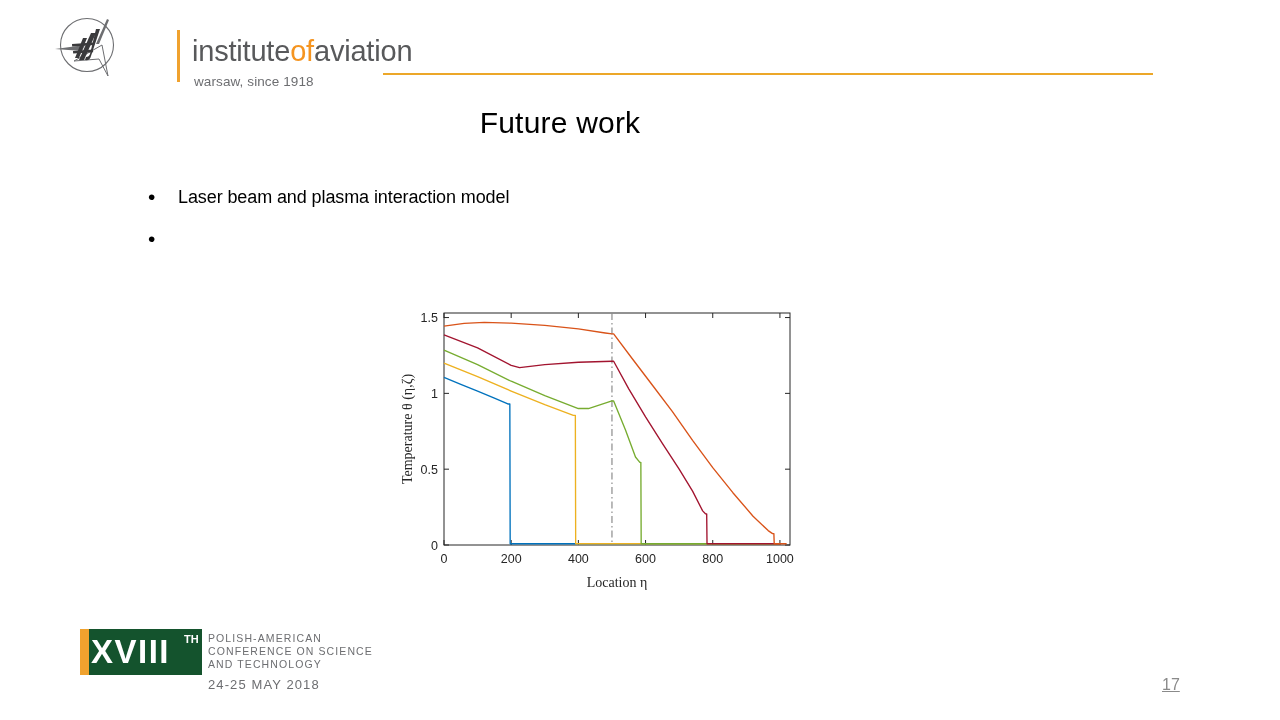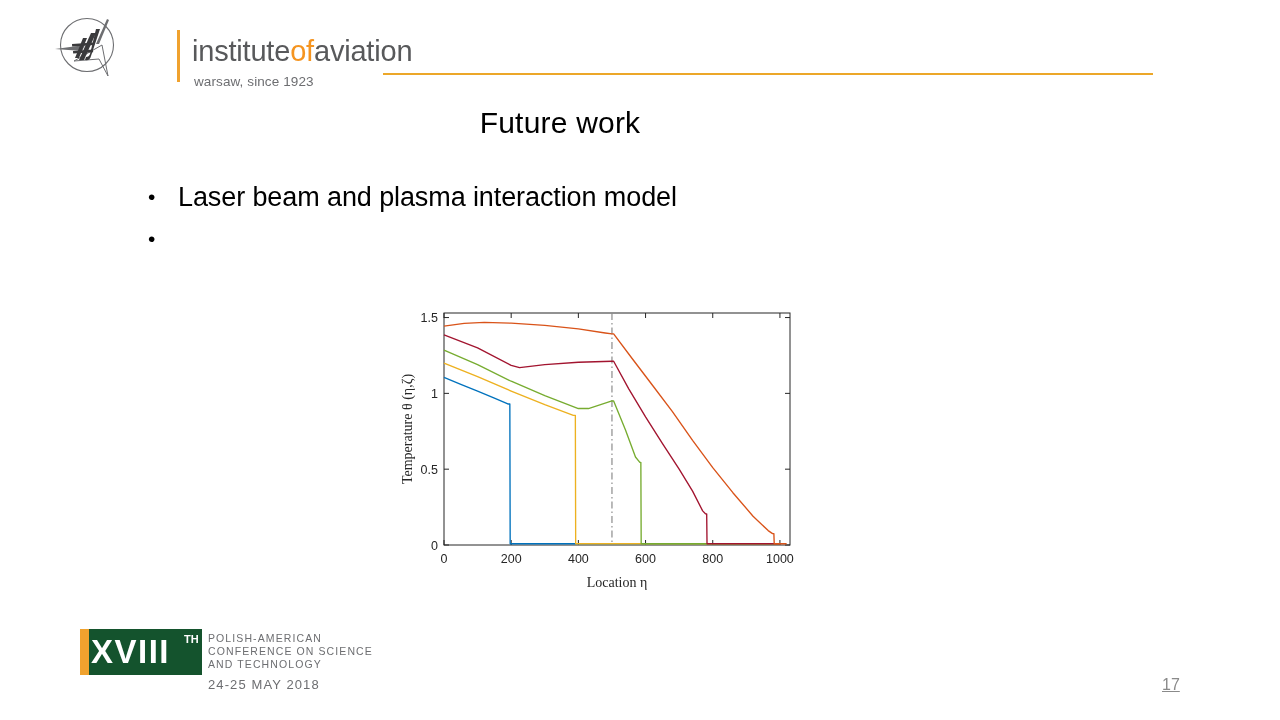--- a/index.html
+++ b/index.html
@@ -34,21 +34,21 @@
     font-weight:400;letter-spacing:0.2px;
   }
 
   
   #bullets{position:absolute;left:148px;top:182px;width:960px;}
   .bullet{display:flex;align-items:flex-start;margin-bottom:12px;}
   .bullet .dot{
     width:30px;flex:0 0 30px;font-size:21px;line-height:30px;
     color:#000;text-align:left;
   }
-  .bullet .txt{font-size:27px;line-height:30px;color:#000;letter-spacing:-0.1px;}
+  .bullet .txt{font-size:18px;line-height:30px;color:#000;letter-spacing:-0.1px;}
 
   
   #chart{position:absolute;left:396px;top:298px;width:420px;height:300px;}
   #chart svg{display:block;}
 
   
   #conf-logo{position:absolute;left:80px;top:629px;width:300px;height:62px;}
   #conf-badge{position:absolute;left:0;top:0;width:122px;height:46px;background:#14532d;}
   #conf-badge-bar{position:absolute;left:0;top:0;width:9px;height:46px;background:#f0a22e;}
   #conf-roman{
@@ -92,21 +92,21 @@
         <path d="M44 15 L48 15 L39 42 Q38 47 33 46 L34 43 Q37 43 38 40 Z" fill="#3a3a3c"></path>
         <rect x="20" y="30" width="22" height="2.6" fill="#3a3a3c" transform="rotate(-4 20 30)"></rect>
         <rect x="21" y="37" width="20" height="2.6" fill="#3a3a3c" transform="rotate(-4 21 37)"></rect>
         <path d="M55 5 L44 30 L47 30 L57 6 Z" fill="#6d6e71"></path>
       </svg>
 
       <div id="logo-divider"></div>
 
       <div id="logo-wordmark"><span>institute</span><span class="of">of</span><span>aviation</span></div>
 
-      <div id="logo-tagline">warsaw, since 1923</div>
+      <div id="logo-tagline">warsaw, since 1918</div>
     </div>
 
     <div id="header-rule"></div>
   </div>
 
   <div id="slide-title">Future work</div>
 
   <div id="bullets">
     <div class="bullet">
       <div class="dot">•</div>

